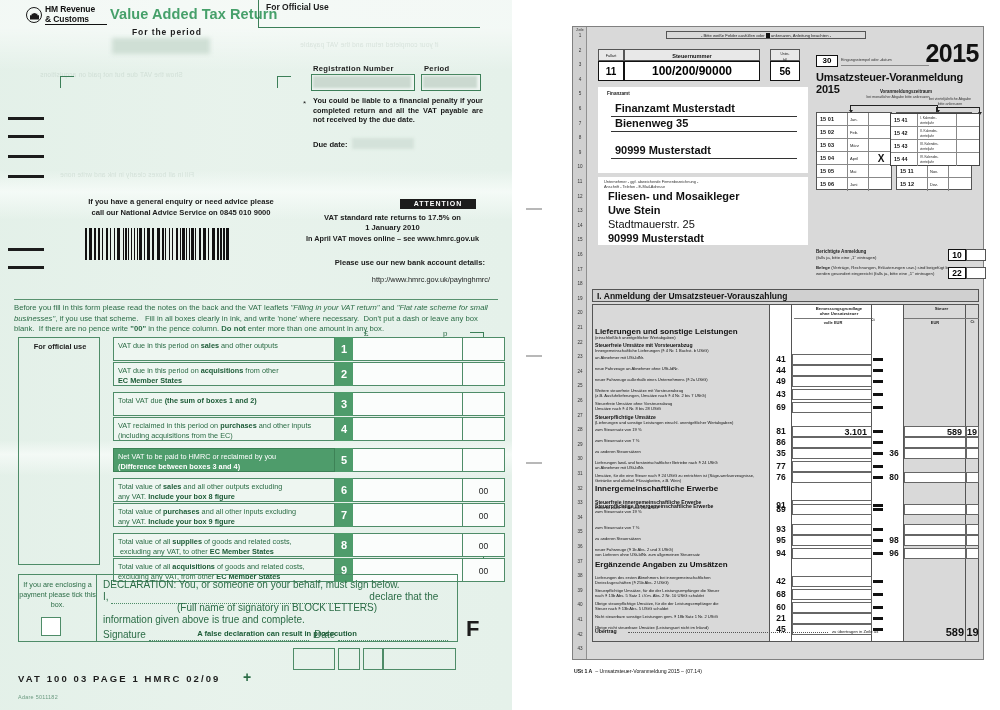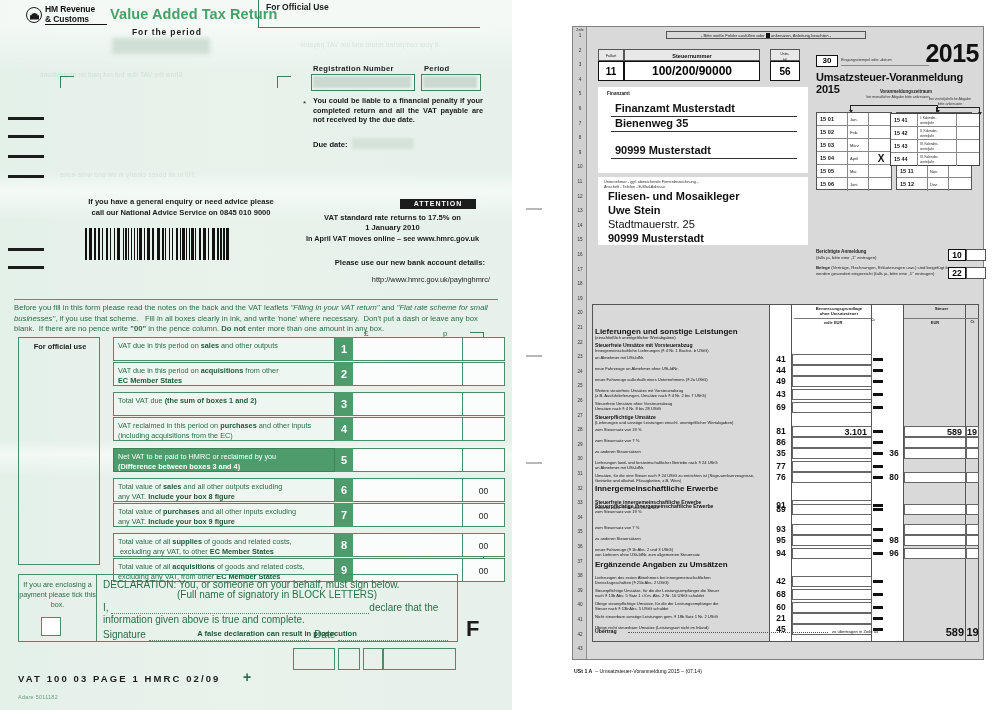--- a/index.html
+++ b/index.html
@@ -480,22 +480,22 @@
         <div class="pound"></div>
         <div class="pence">00</div>
       </div>
     </div>
 
   <div id="declbox">
     <div id="decl-left">If you are enclosing a payment please tick this box.</div>
     <div id="tickbox"></div>
     <div id="decl-body">
         <div>DECLARATION:  You, or someone on your behalf, must sign below.</div>
+        <div>I, <span class="dotline" style="width:258px"></span>declare that the</div>
         <div style="text-align:center;margin-top:-2px">(Full name of signatory in BLOCK LETTERS)</div>
-        <div>I, <span class="dotline" style="width:258px"></span>declare that the</div>
         <div>information given above is true and complete.</div>
         <div style="margin-top:2px">Signature <span class="dotline" style="width:160px"></span>&nbsp;&nbsp;Date <span class="dotline" style="width:110px"></span></div>
       </div>
     <div id="decl-false">A false declaration can result in prosecution</div>
   </div>
   <div id="bigF">F</div>
 
   <div class="footbox" style="left:293px; width:42px;"></div>
   <div class="footbox" style="left:338px; width:22px;"></div>
   <div class="footbox" style="left:363px; width:20px;"></div>
@@ -702,20 +702,21 @@
     <div id="code10">10</div>
     <div id="code10f"></div>
 
     <div id="bel-label">
       <b>Belege</b>
       <span>(Verträge, Rechnungen, Erläuterungen usw.) sind beigefügt bzw. werden gesondert eingereicht (falls ja, bitte eine „1" eintragen)</span>
     </div>
     <div id="code22">22</div>
     <div id="code22f"></div>
 
+    <div id="sec1">I. Anmeldung der Umsatzsteuer-Vorauszahlung</div>
 
     <div id="de-table">
       <div id="col-desc"></div>
       <div id="col-kz"></div>
       <div id="col-base"></div>
       <div id="col-ct"></div>
       <div id="col-kz2"></div>
       <div id="col-tax"></div>
       <div id="col-cents"></div>
 

